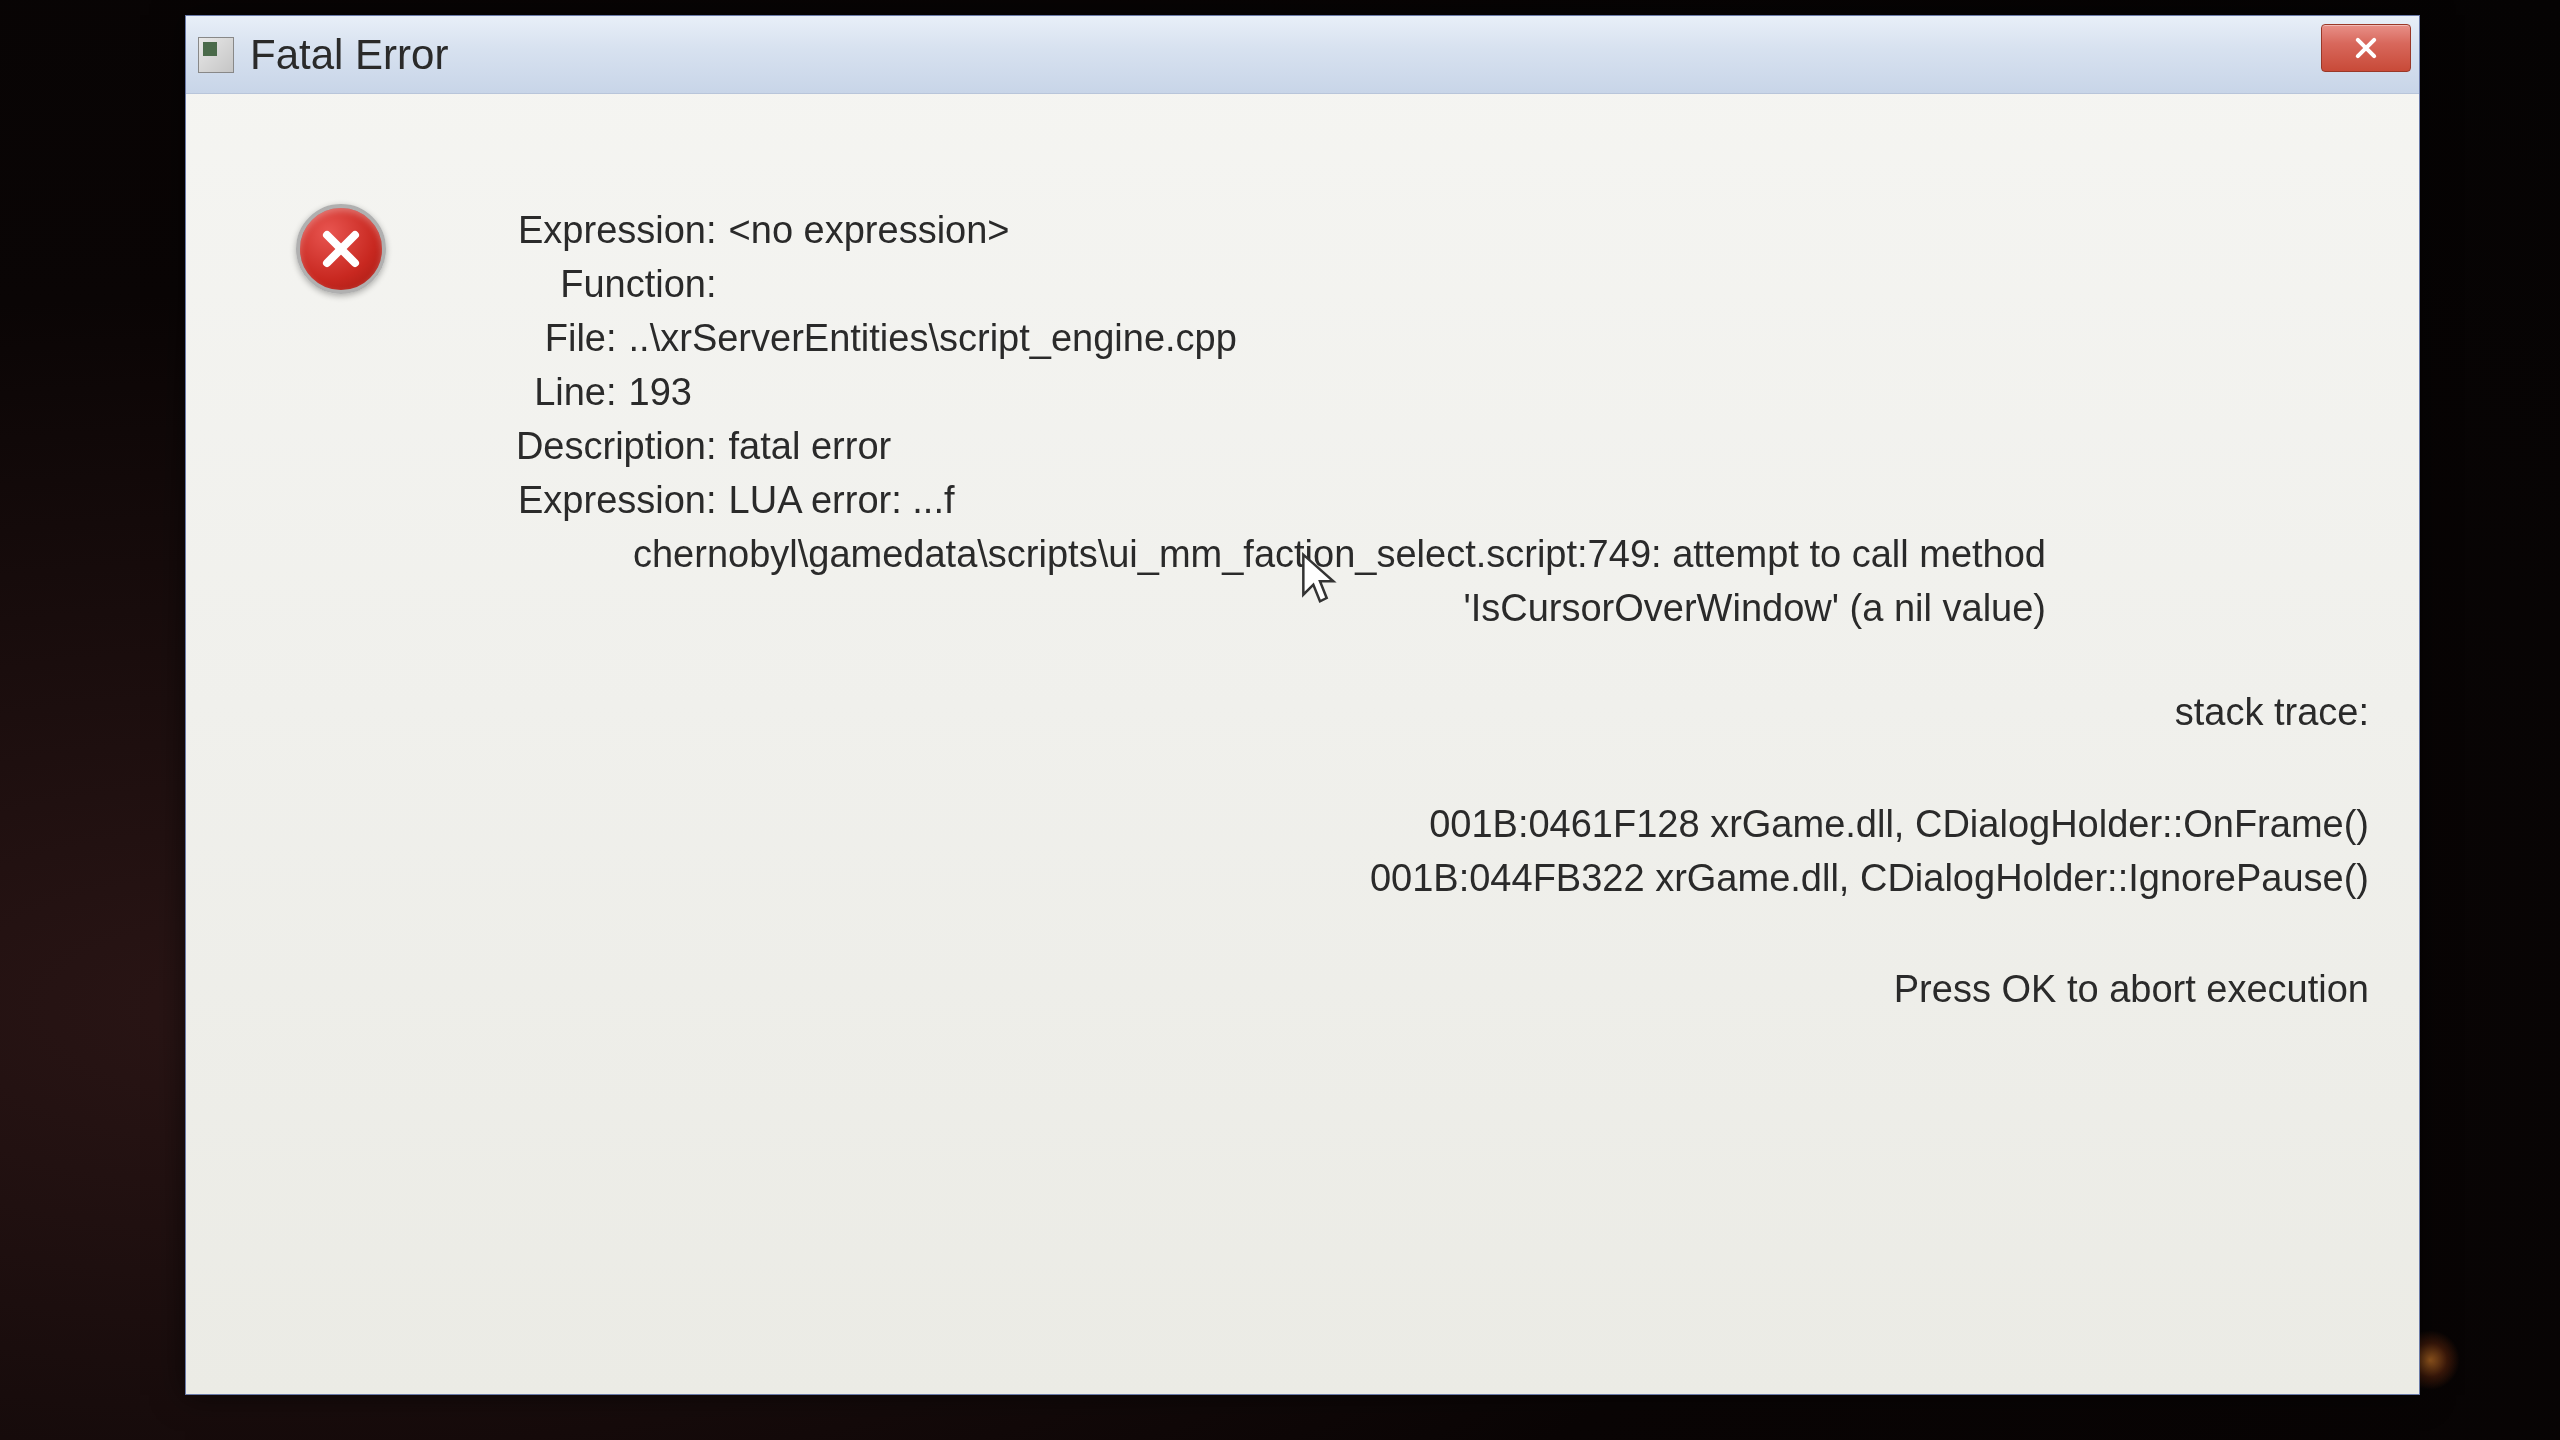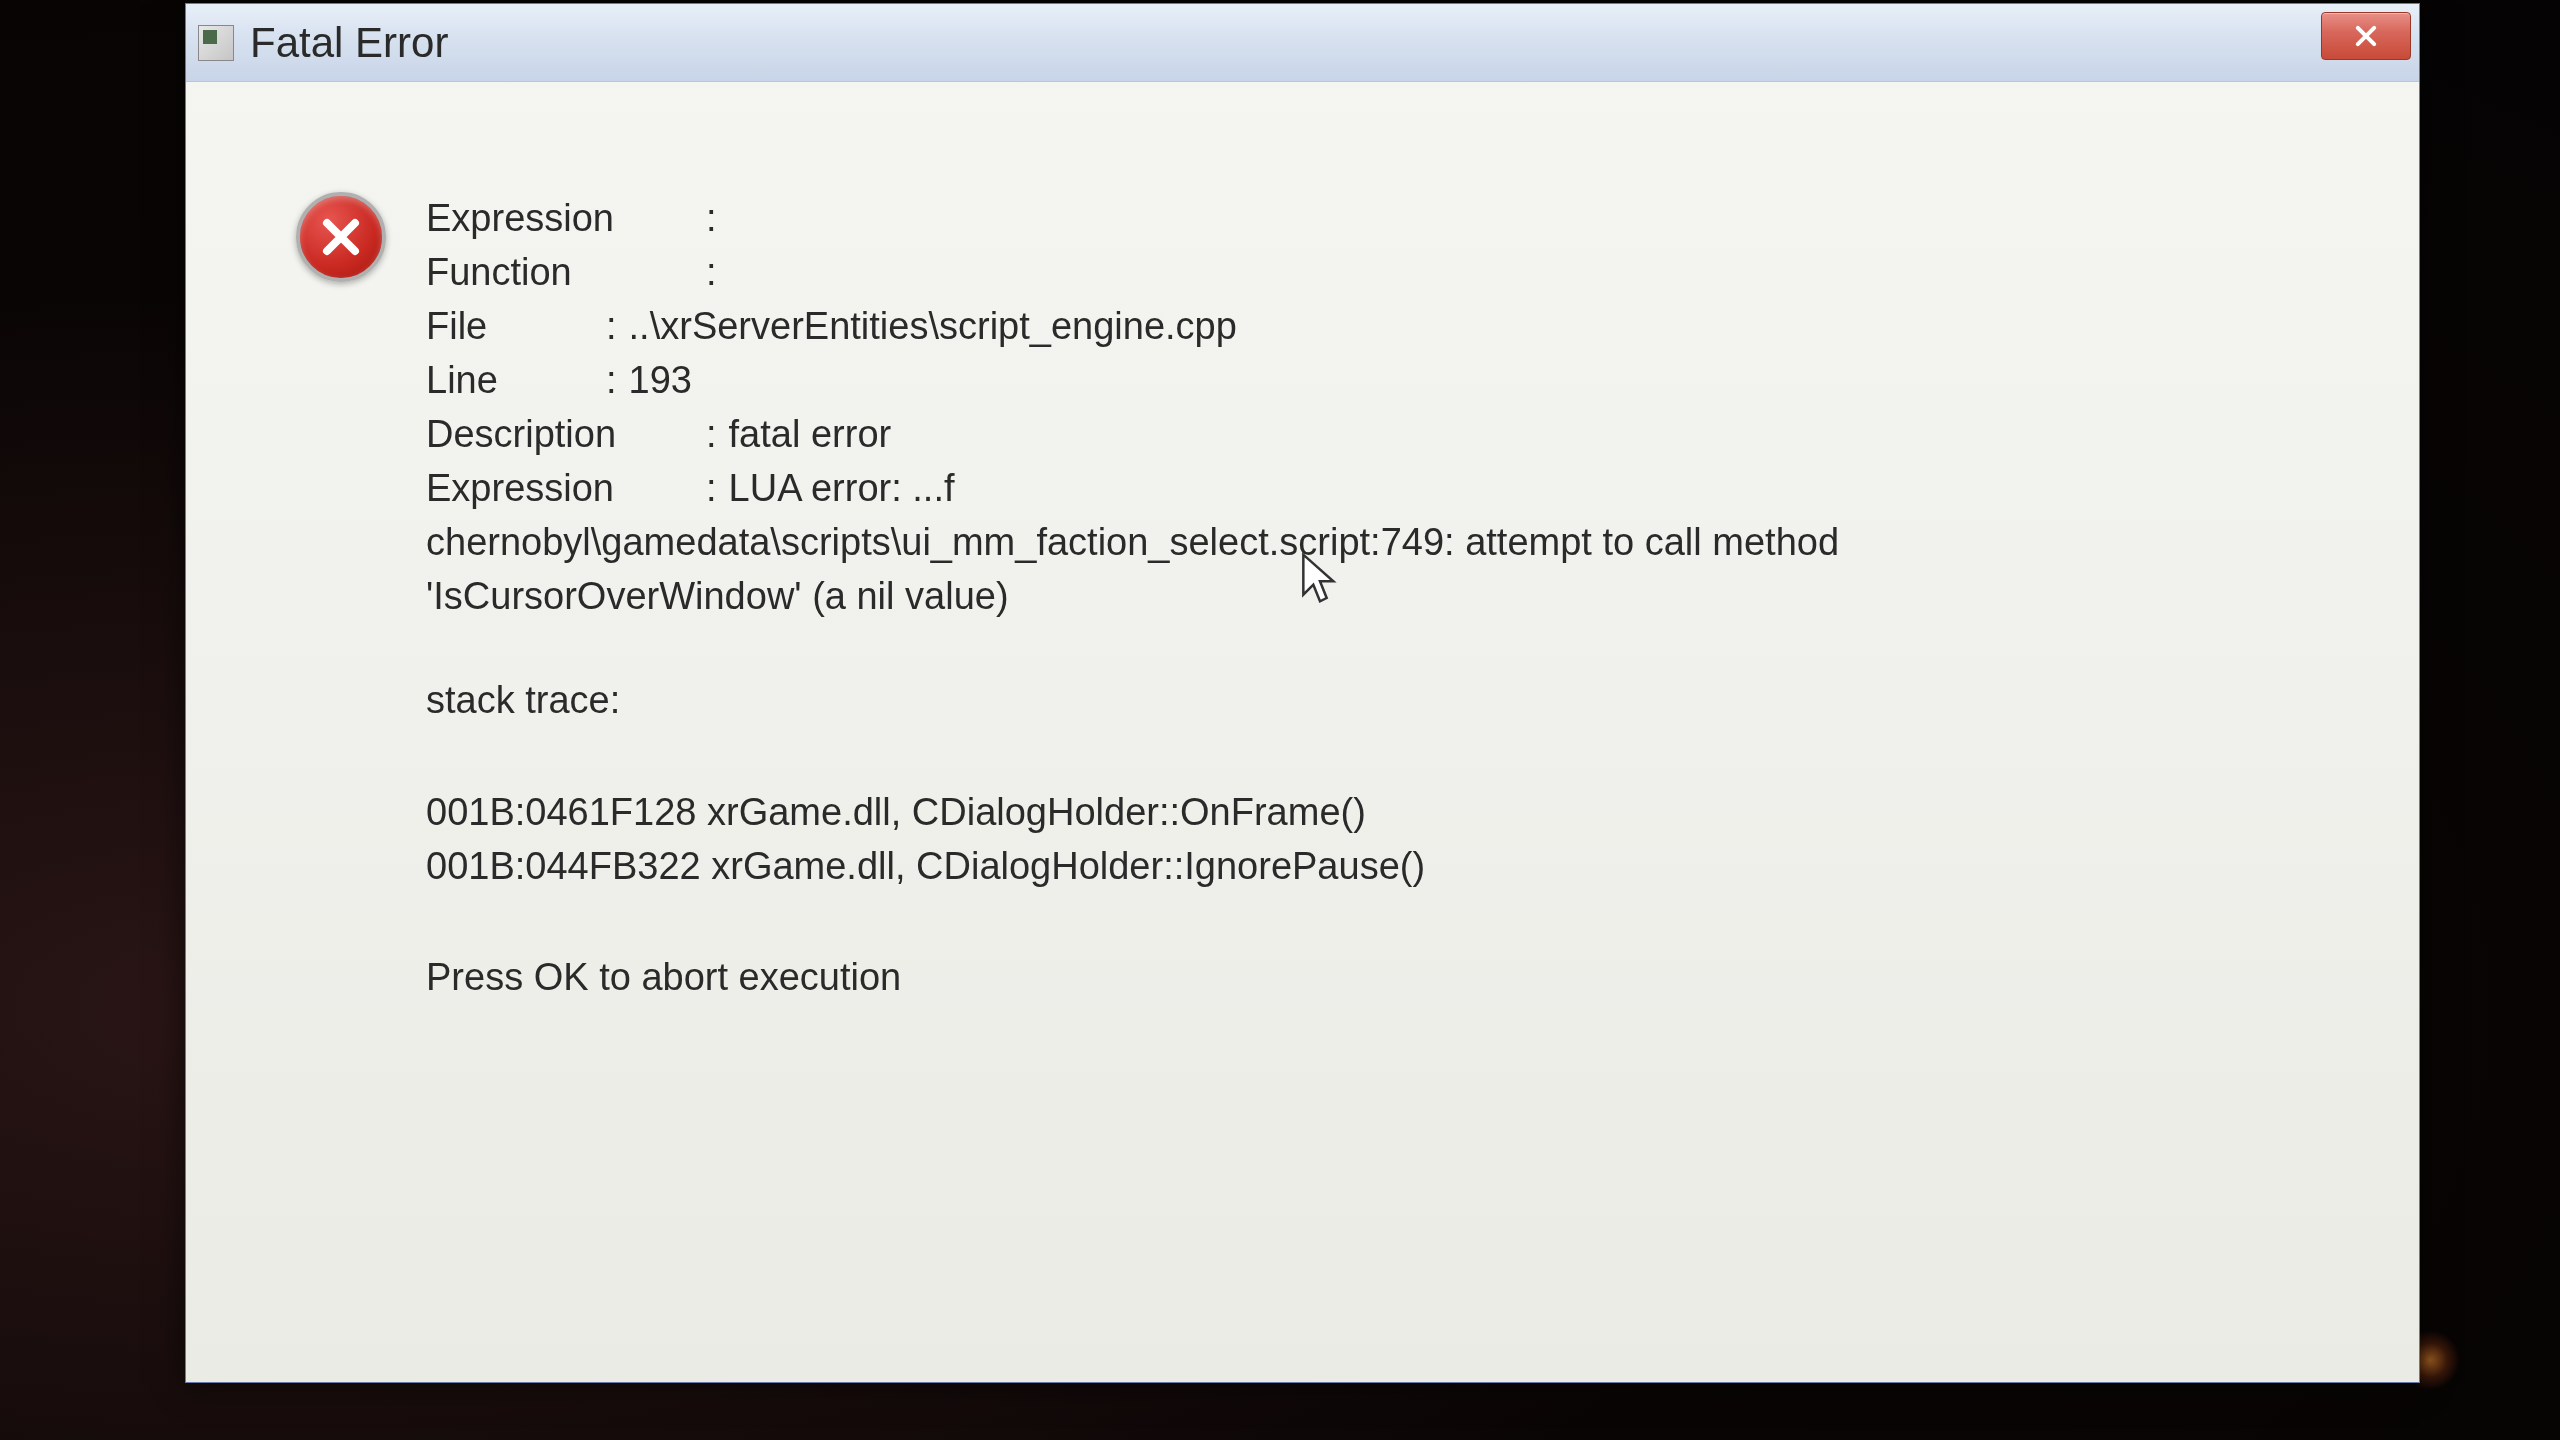--- a/index.html
+++ b/index.html
@@ -23,27 +23,28 @@
       bottom: 50px;
       right: 100px;
       width: 60px;
       height: 60px;
       background: radial-gradient(circle, rgba(255,150,50,0.6) 0%, rgba(255,100,30,0.2) 40%, transparent 70%);
       border-radius: 50%;
     }
     
     .dialog {
       position: absolute;
-      top: 3px;
+      top: 15px;
       left: 185px;
       width: 2235px;
       height: 1380px;
       background: linear-gradient(180deg, #f5f5f2 0%, #f0f0ec 50%, #ebebe5 100%);
       border: 1px solid #6a7aa8;
       box-shadow: 0 0 30px rgba(0,0,0,0.6);
+      text-align: right;
     }
     
     .titlebar {
       height: 78px;
       background: linear-gradient(180deg, #e8eff8 0%, #d8e2f0 40%, #c8d5e8 100%);
       border-bottom: 1px solid #b8c5da;
       display: flex;
       align-items: center;
       padding: 0 12px;
       position: relative;
@@ -194,20 +195,21 @@
           <path d="M5 5 L19 19 M19 5 L5 19" stroke="#fff" stroke-width="4" stroke-linecap="round" fill="none"></path>
         </svg>
       </div>
     </div>
 
     <div class="message-body">
 
       <div class="field-row">
         <span class="field-label">Expression</span>
         <span class="field-sep">:</span>
+        <span>&lt;no expression&gt;</span>
       </div>
 
       <div class="field-row">
         <span class="field-label">Function</span>
         <span class="field-sep">:</span>
       </div>
 
       <div class="field-row">
         <span class="field-label" style="min-width:180px">File</span>
         <span class="field-sep">:</span>

